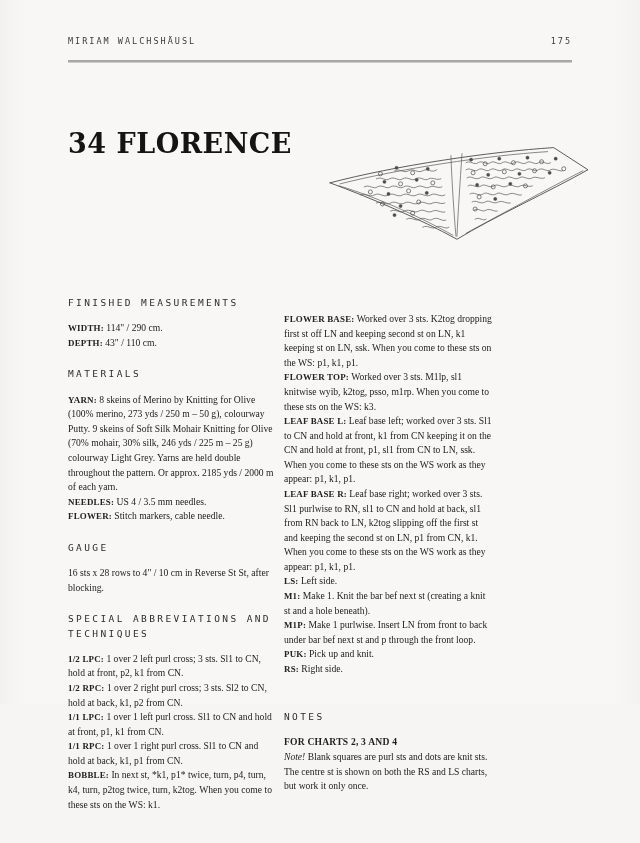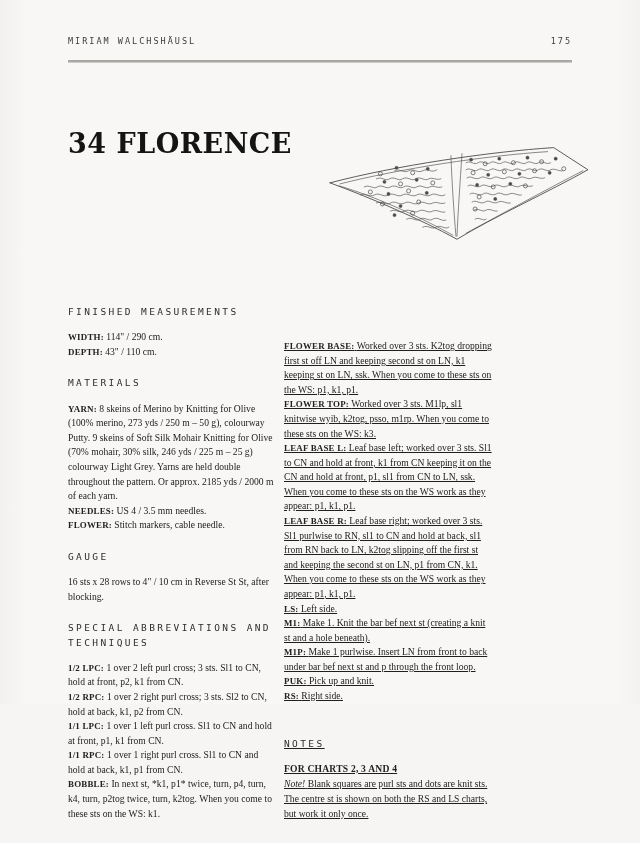--- a/index.html
+++ b/index.html
@@ -30,25 +30,25 @@
     position:absolute;left:68px;top:128px;margin:0;
     font-family:"DejaVu Serif", serif;
     font-size:27px;font-weight:bold;letter-spacing:0.5px;color:#141414;
   }
   
   .illustration{
     position:absolute;left:324px;top:142px;width:274px;height:120px;
   }
   
   .columns{
-    position:absolute;left:68px;top:303px;width:424px;
-    display:flex;gap:10px;align-items:flex-end;
+    position:absolute;left:68px;top:294px;width:424px;
+    display:flex;gap:10px;align-items:center;
   }
   .col-left{width:206px;}
-  .col-right{width:208px;text-decoration:underline;}
+  .col-right{width:208px;}
   .sec-heading{
     font-family:"DejaVu Sans Mono", monospace;
     font-size:9.5px;font-weight:normal;letter-spacing:2.4px;
     color:#2d2d2d;line-height:1.5;
     margin:0 0 11px 0;
   }
   .section{margin:0 0 17px 0;}
   .section.first{margin-top:2px;}
   .entry{
     margin:0;font-size:9.6px;line-height:1.52;text-align:left;color:#222;

